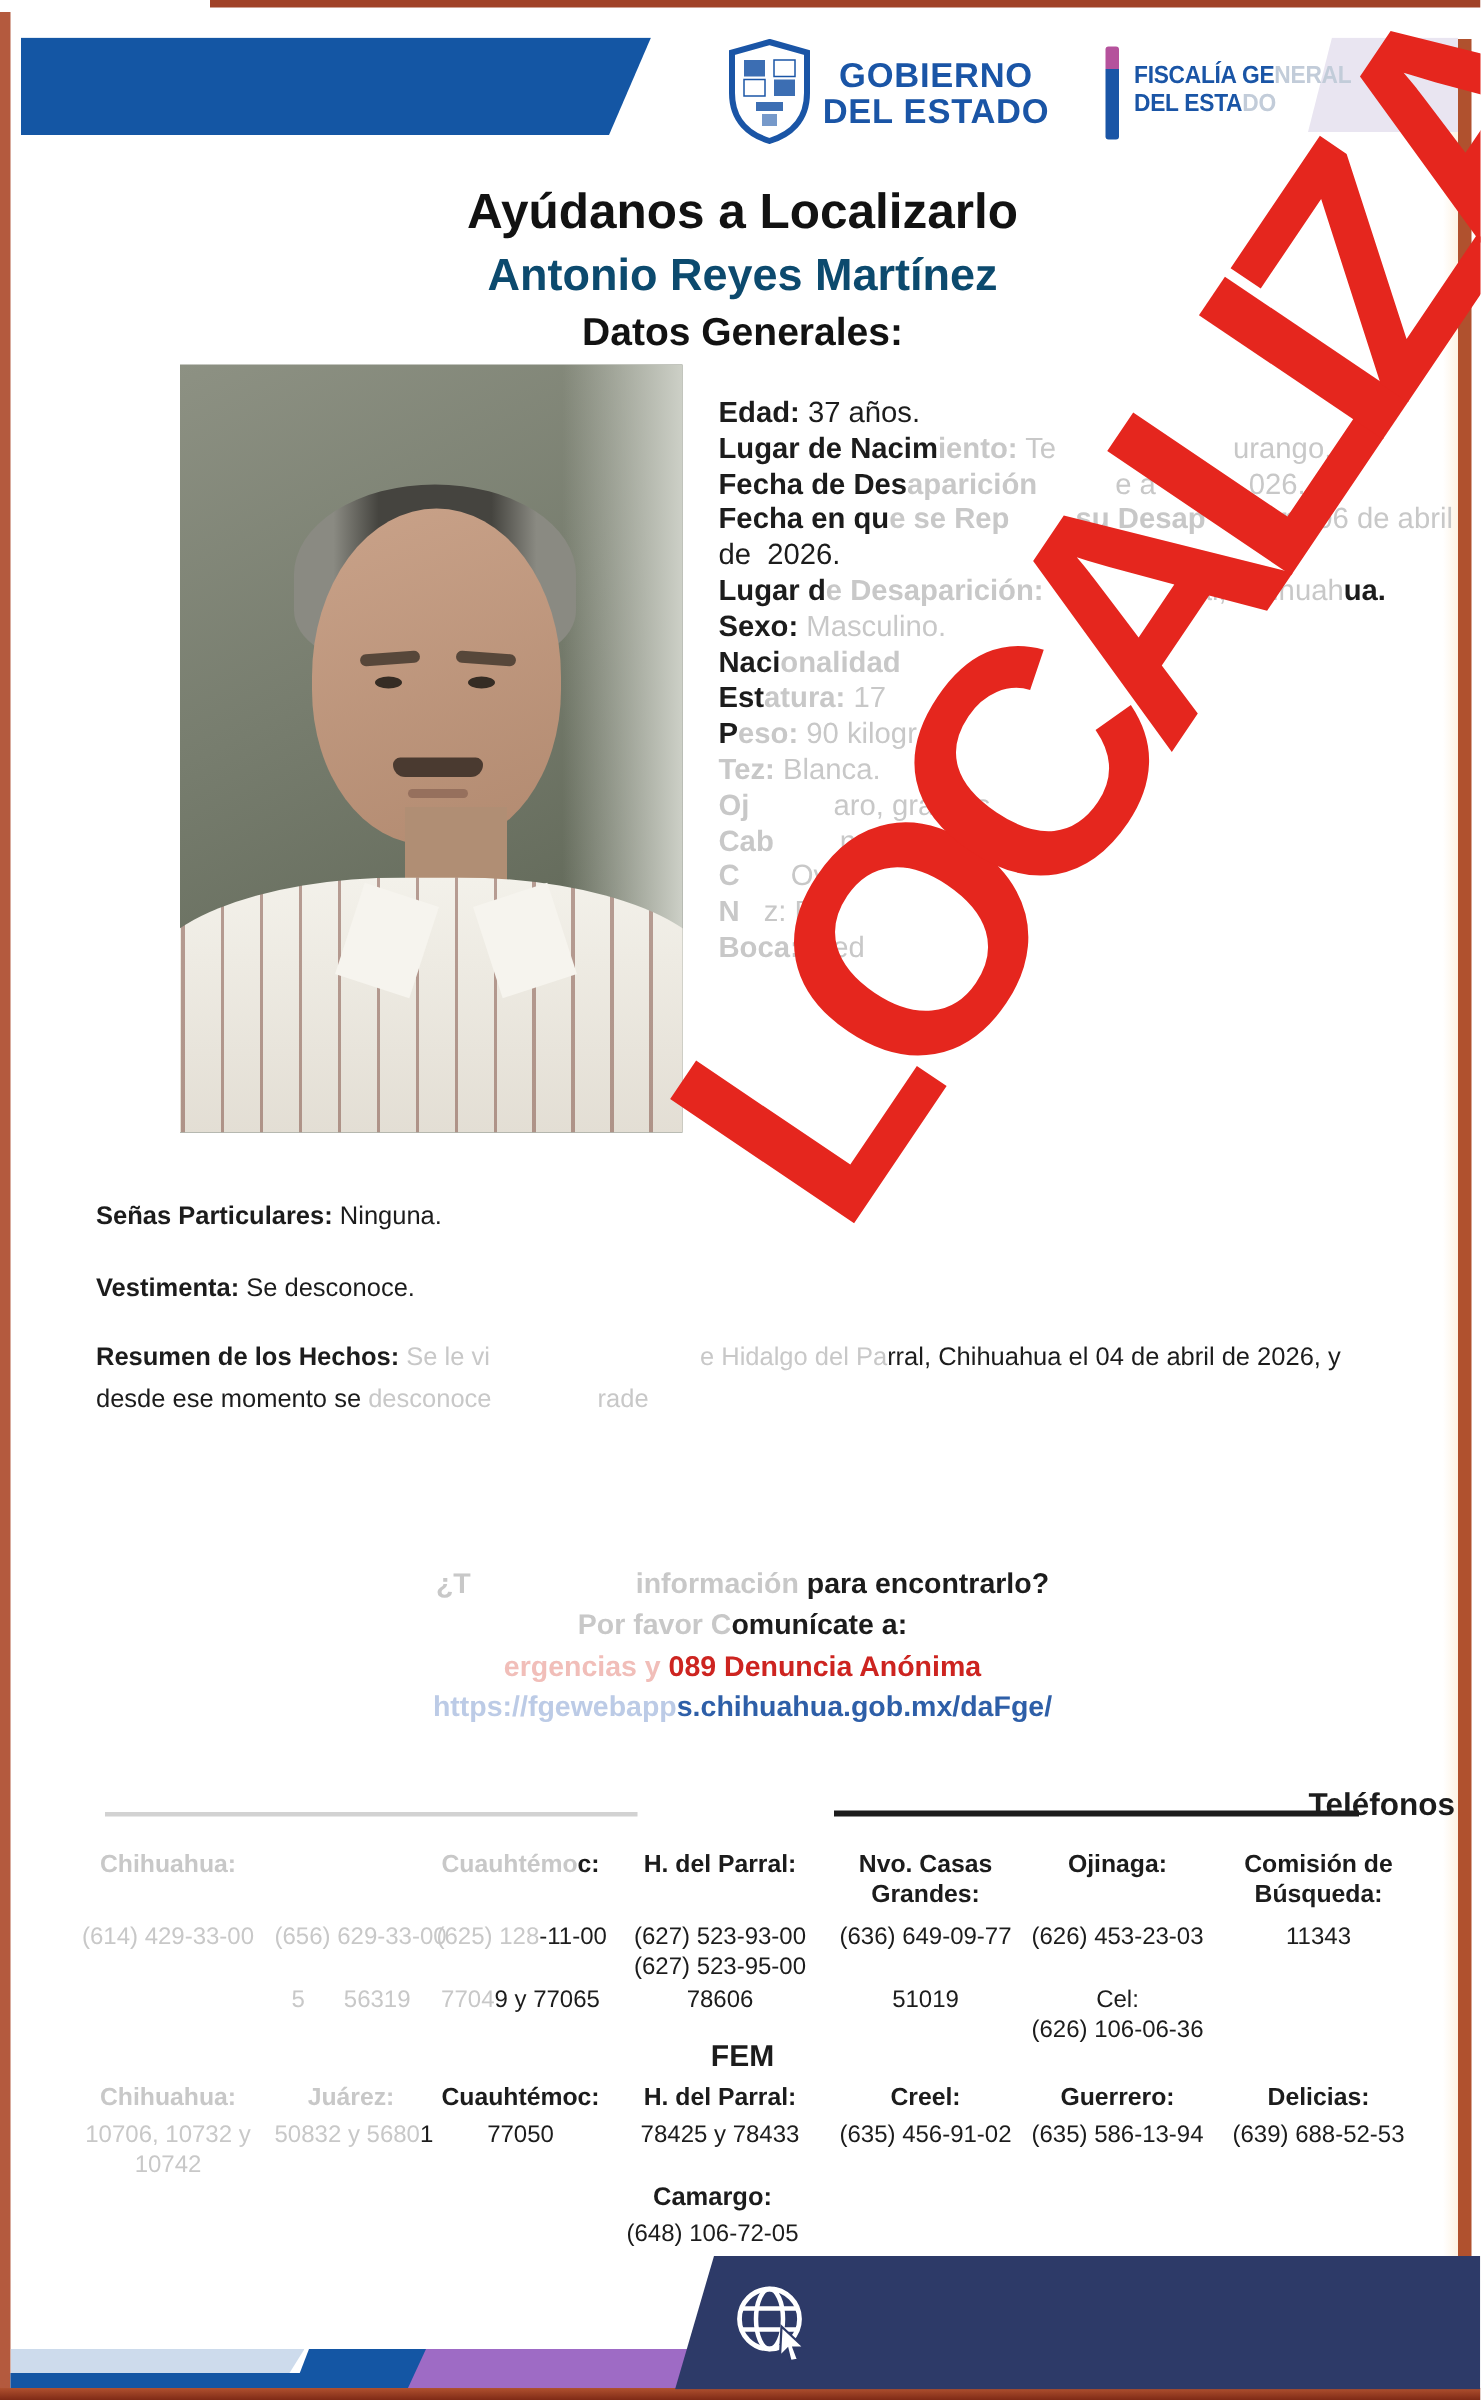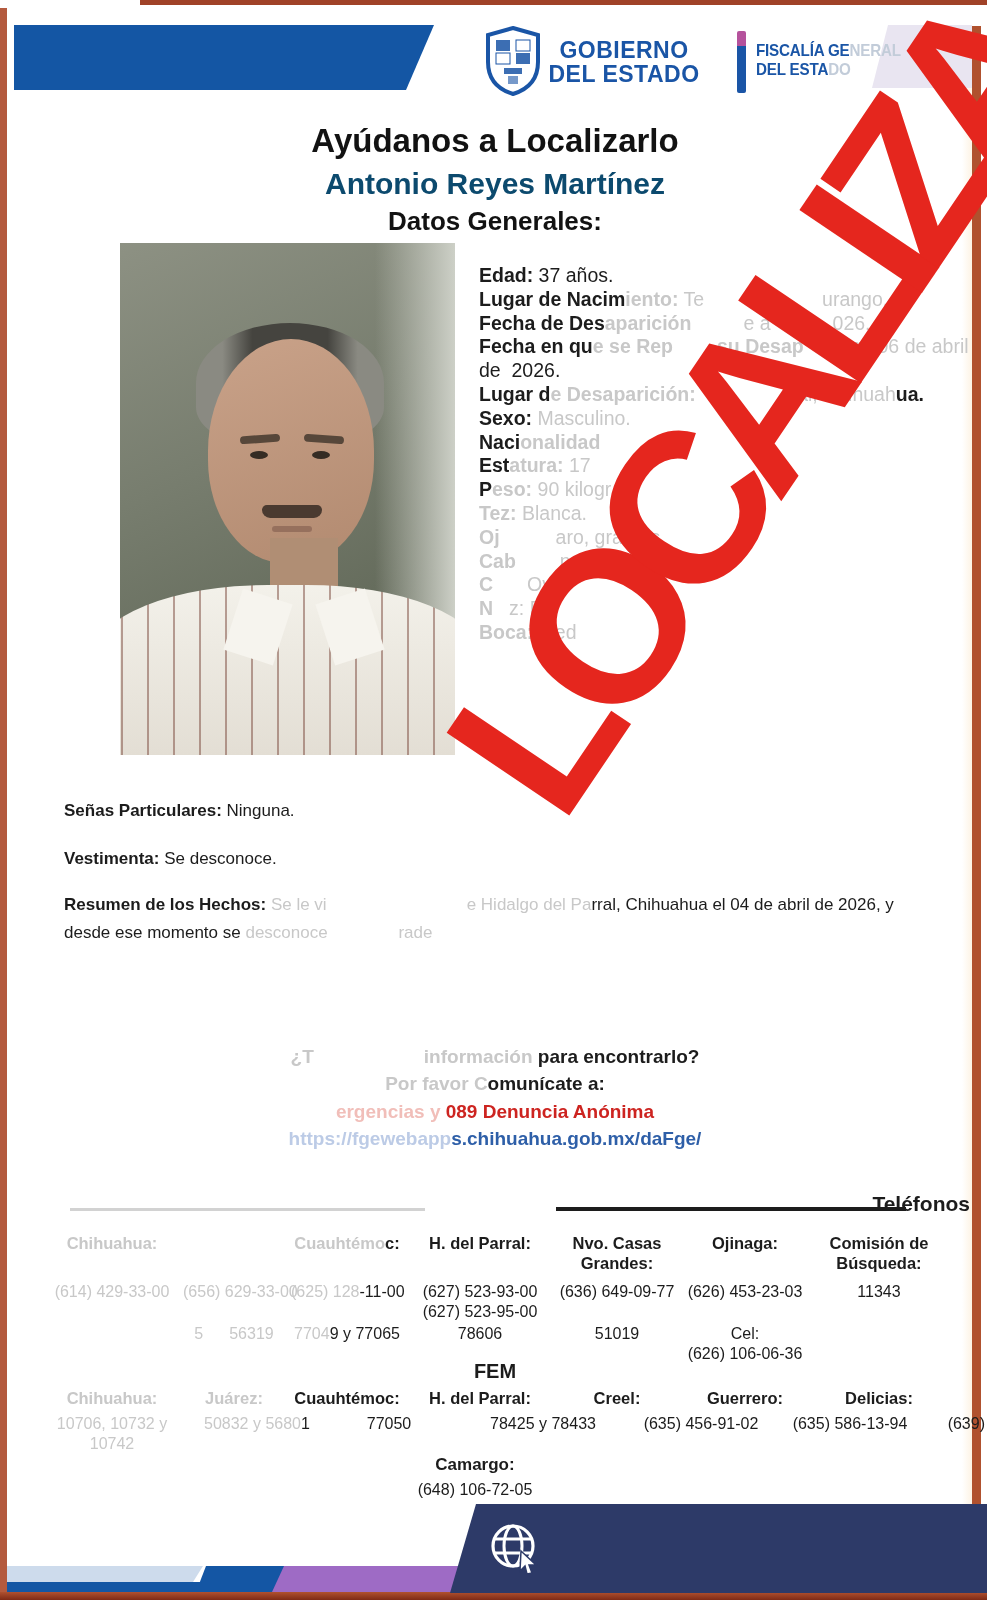--- a/index.html
+++ b/index.html
@@ -74,21 +74,21 @@
   
   .tel-title{top:1192px;font-size:21px;font-weight:700;color:#1c1c1c;text-align:right;}
   .rule-left{left:70px;top:1208px;width:355px;height:3px;background:#d2d2d2;}
   .rule-right{left:556px;top:1207px;width:350px;height:4px;background:#1c1c1c;}
   .trow{left:44px;width:904px;display:grid;grid-template-columns:136px 108px 118px 148px 126px 130px 138px;}
   .trow .cell{text-align:center;padding:0 3px;}
   .trow .tline{line-height:20px;white-space:nowrap;}
   .th{font-size:16.5px;} .td{font-size:16px;color:#1c1c1c;}
   .ph-h{top:1233px;} .ph-r1{top:1282px;} .ph-r2{top:1324px;}
   .fem-title{top:1360px;font-size:20px;font-weight:700;color:#1c1c1c;}
-  .fem-h{top:1388px;} .fem-r1{top:1414px;gap:21px;}
+  .fem-h{top:1388px;} .fem-r1{top:1414px;}
   .camargo-l{left:355px;top:1455px;width:240px;text-align:center;font-size:17px;font-weight:700;color:#1c1c1c;}
   .camargo-v{left:355px;top:1481px;width:240px;text-align:center;font-size:16px;color:#1c1c1c;}
   
   .strip-lightblue{left:7px;top:1566px;width:196px;height:16px;background:#cddbec;
     clip-path:polygon(0 0,100% 0,calc(100% - 10px) 100%,0 100%);}
   .strip-bluepara{left:196px;top:1566px;width:90px;height:26px;background:#1456a4;
     clip-path:polygon(10px 0,100% 0,calc(100% - 12px) 100%,0 100%);}
   .strip-blue2{left:7px;top:1582px;width:260px;height:10px;background:#1456a4;}
   .strip-purple{left:272px;top:1566px;width:230px;height:26px;background:#9e6bc5;
     clip-path:polygon(12px 0,100% 0,100% 100%,0 100%);}

